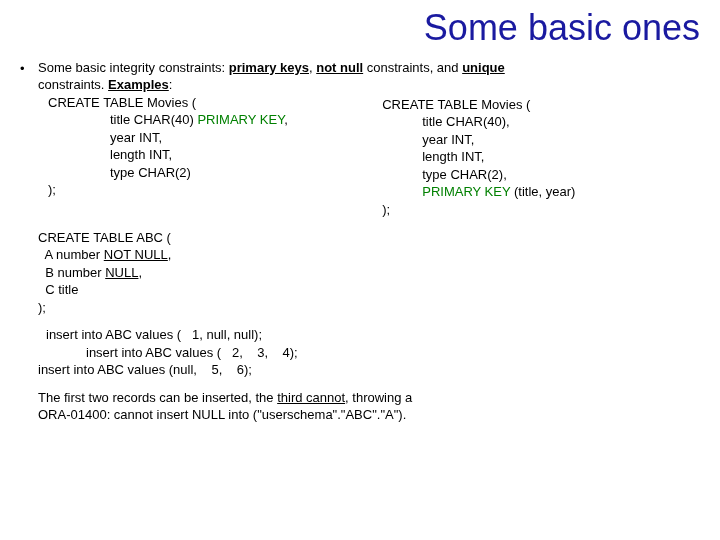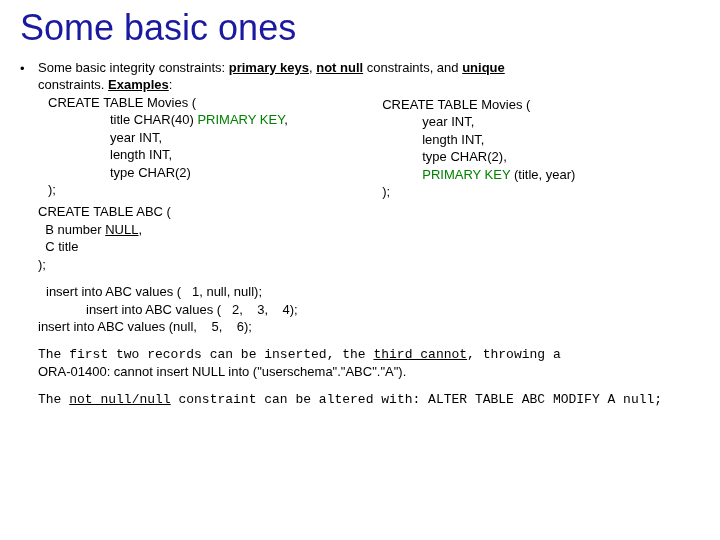--- a/index.html
+++ b/index.html
@@ -16,21 +16,21 @@
   .slide {
     width: 720px;
     height: 540px;
     position: relative;
     box-sizing: border-box;
     padding: 0 20px 12px 20px;
   }
   .title {
     font-size: 36px;
     color: #1a1aa0;
-    text-align: left;
+    text-align: right;
     margin: 4px 0 6px 0;
     font-weight: normal;
   }
   .bullet-row {
     display: flex;
     align-items: flex-start;
   }
   .bullet-dot {
     width: 18px;
     flex: 0 0 18px;
@@ -44,23 +44,23 @@
   .b { font-weight: bold; }
   .green { color: #008000; }
   .cols {
     display: flex;
   }
   .col-left { flex: 0 0 52%; }
   .col-right { flex: 1; padding-top: 2px; }
   .indent1 { padding-left: 10px; }
   .indent2 { padding-left: 72px; }
   .indent2b { padding-left: 40px; }
-  .block { margin-top: 2px; }
+  .block { margin-top: 10px; }
   .spacer { height: 10px; }
-  .para { margin-top: 10px; font-family: Liberation Mono, monospace; }
+  .para { margin-top: 10px; }
 </style>
 </head>
 <body>
 
 <div class="slide">
 
   <div class="title">Some basic ones</div>
 
   <div class="bullet-row">
     <div class="bullet-dot">•</div>
@@ -79,47 +79,46 @@
           <div class="indent2">
             <span>title CHAR(40) </span><span class="green">PRIMARY KEY</span><span>,</span>
           </div>
           <div class="indent2">year INT,</div>
           <div class="indent2">length INT,</div>
           <div class="indent2">type CHAR(2)</div>
           <div class="indent1">);</div>
         </div>
         <div class="col-right">
           <div>CREATE TABLE Movies (</div>
+          <div class="indent2b">title CHAR(40),</div>
           <div class="indent2b">year INT,</div>
           <div class="indent2b">length INT,</div>
           <div class="indent2b">type CHAR(2),</div>
           <div class="indent2b">
             <span class="green">PRIMARY KEY</span><span> (title, year)</span>
           </div>
           <div>);</div>
         </div>
       </div>
 
       <div class="block">
         <div>CREATE TABLE ABC (</div>
+        <div style="white-space: pre;"><span>  A number </span><span class="u">NOT NULL</span><span>,</span></div>
         <div style="white-space: pre;"><span>  B number </span><span class="u">NULL</span><span>,</span></div>
         <div style="white-space: pre;">  C title</div>
         <div>);</div>
       </div>
 
       <div class="spacer"></div>
 
       <div style="white-space: pre; padding-left: 8px;">insert into ABC values (   1, null, null);</div>
       <div style="white-space: pre; padding-left: 48px;">insert into ABC values (   2,    3,    4);</div>
       <div style="white-space: pre;">insert into ABC values (null,    5,    6);</div>
 
       <div class="para">
         <span>The first two records can be inserted, the </span><span class="u">third cannot</span><span>, throwing a</span>
       </div>
       <div>ORA-01400: cannot insert NULL into ("userschema"."ABC"."A").</div>
 
-      <div class="para">
-        <span>The </span><span class="u">not null/null</span><span> constraint can be altered with: ALTER TABLE ABC MODIFY A null;</span>
-      </div>
 
     </div>
   </div>
 </div>
 
 </body></html>

